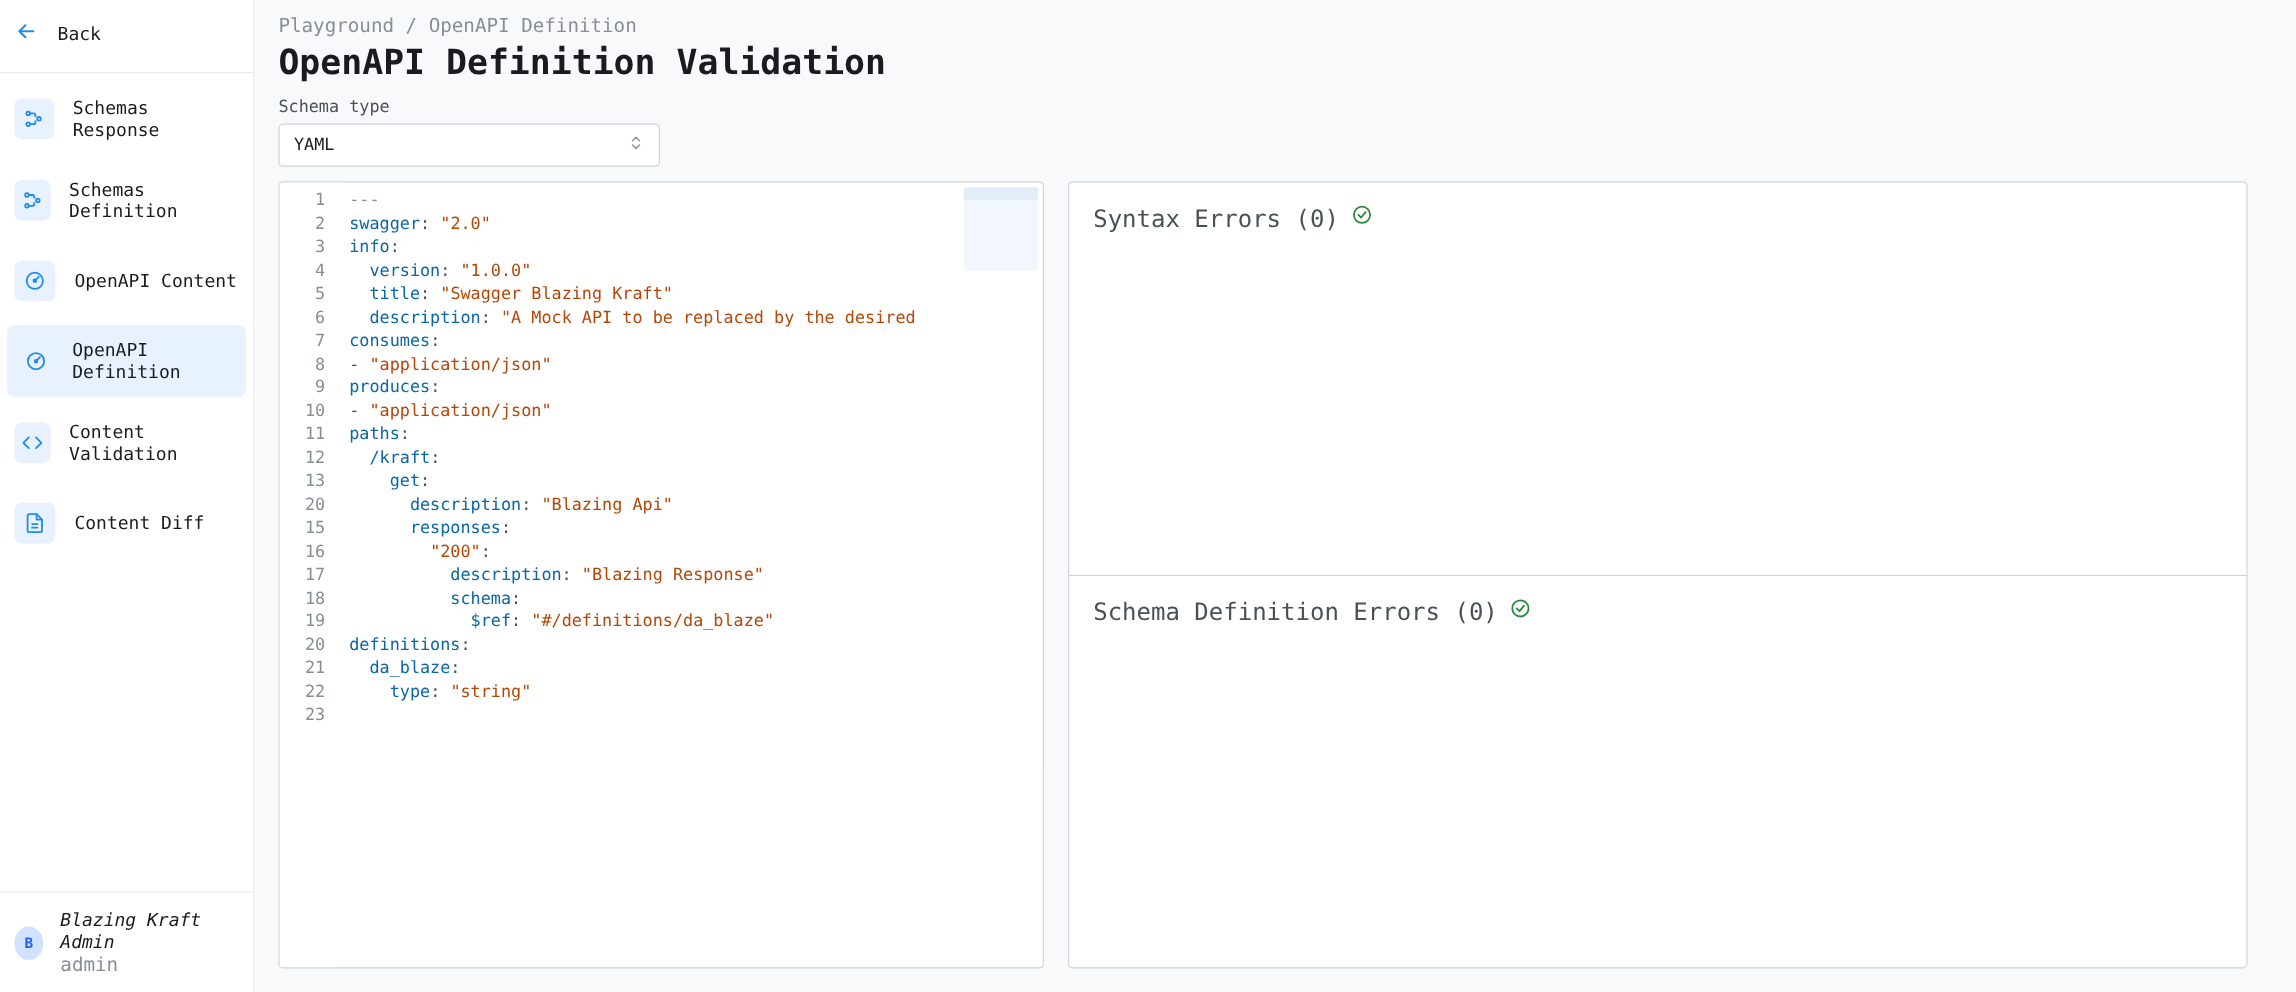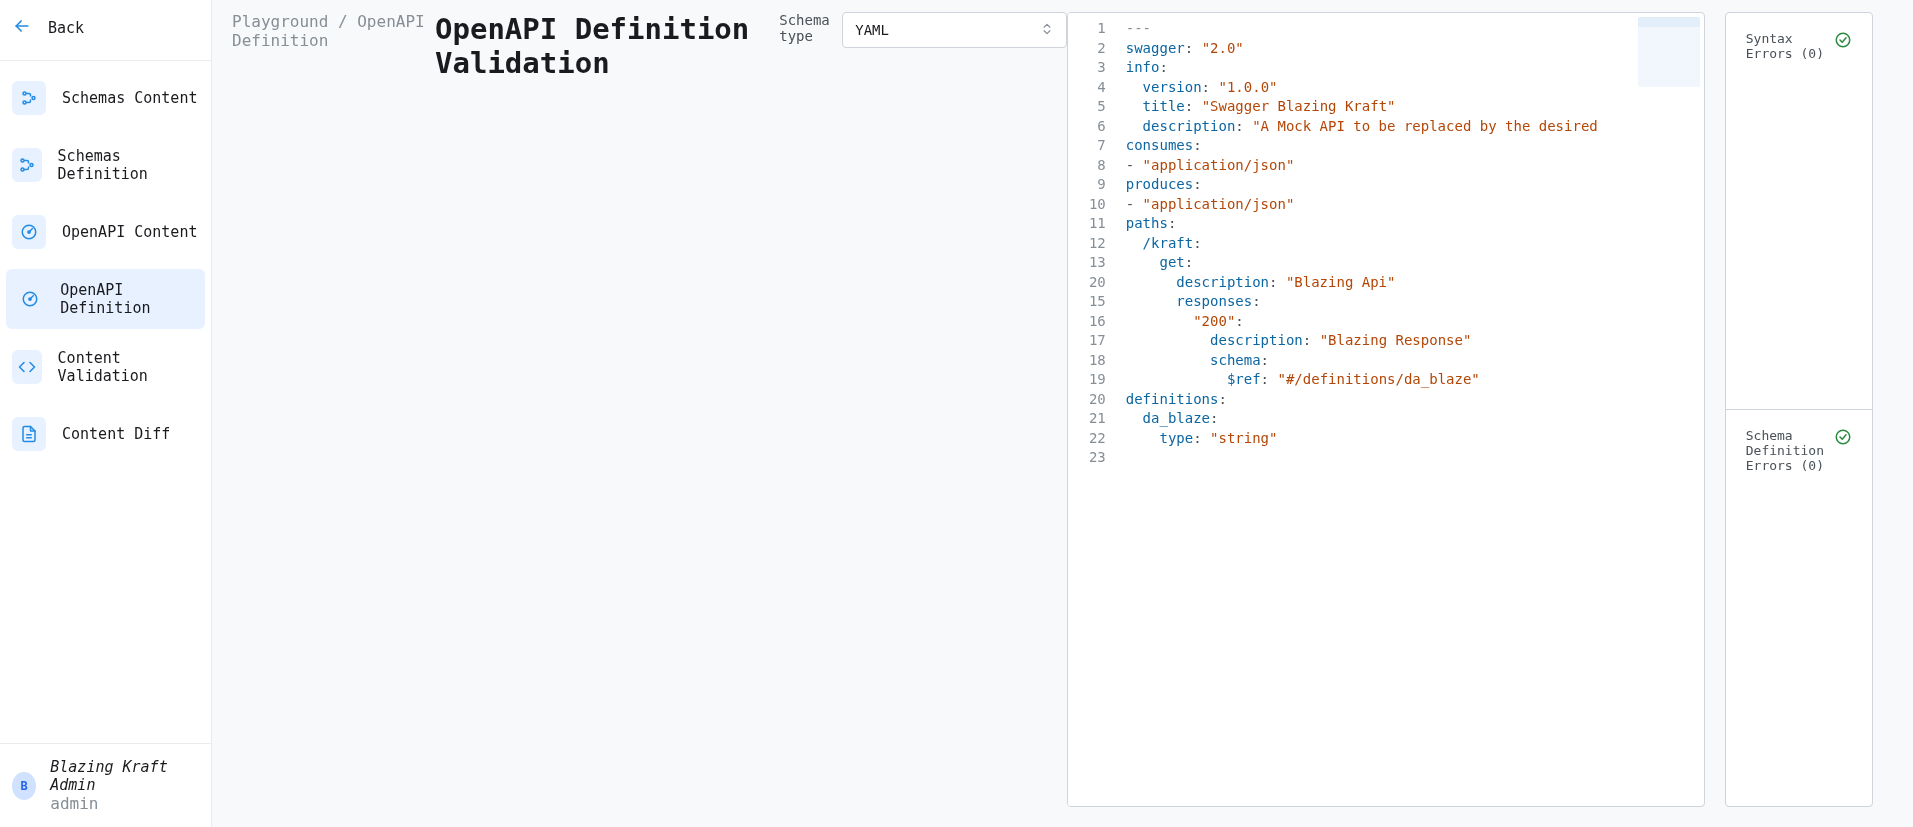--- a/index.html
+++ b/index.html
@@ -53,21 +53,21 @@
 }
 .avatar {
   width: 28px; height: 28px; border-radius: 50%;
   background: #d0e2ff; color:#2563eb;
   display:flex; align-items:center; justify-content:center;
   font-size:12px; font-weight:600;
 }
 .user-name { font-style: italic; font-size:15px; }
 .user-role { font-size:16px; color:#868e96; }
 
-.main { flex:1; padding: 12px 40px 20px 20px; display:flex; flex-direction:row; overflow:hidden;}
+.main { flex:1; padding: 12px 40px 20px 20px; display:flex; flex-direction:column; overflow:hidden;}
 .breadcrumb { color:#868e96; font-size:16px; margin-bottom:4px; }
 .page-title { font-size:29px; font-weight:700; margin-bottom:12px; font-family: ui-monospace, monospace; }
 .schema-label { font-size:14px; color:#495057; margin-bottom:6px; }
 .select {
   width: 318px; height:36px; border:1px solid #ced4da; border-radius:4px;
   background:#fff; display:flex; align-items:center; justify-content:space-between;
   padding:0 12px; font-size:14px; cursor:pointer; margin-bottom:12px;
 }
 .panels { display:flex; gap:20px; flex:1; min-height:0; }
 .editor-panel, .errors-panel {
@@ -91,21 +91,21 @@
 .minimap {
   position:absolute; top:4px; right:4px; width:62px; height:70px;
   background: linear-gradient(#cfe2f7 0 15%, #e8f1fb 15% 100%);
   opacity:.6; border-radius:2px;
 }
 .errors-panel { flex:1; display:flex; flex-direction:column; }
 .error-section {
   flex:1; padding:18px 20px; display:flex; gap:10px; align-items:flex-start;
 }
 .error-section + .error-section { border-top:1px solid #ced4da; }
-.error-title { color:#495057; font-size:13px; }
+.error-title { color:#495057; font-size:20px; }
 .check-icon svg { width:18px; height:18px; }
 .chevrons svg { width:14px; height:14px; }
 .icon-wrap svg { width:18px; height:18px; }
 .back-icon svg { width:20px; height:20px; }
 </style>
 </head>
 <body>
 
 <div class="layout">
   <aside class="sidebar">
@@ -124,21 +124,21 @@
       <div class="sidebar-item">
         <span class="icon-wrap">
           <svg viewBox="0 0 24 24" fill="none" stroke="#228be6" stroke-width="2">
               <circle cx="6" cy="6" r="2"></circle>
               <circle cx="6" cy="18" r="2"></circle>
               <circle cx="18" cy="12" r="2"></circle>
               <path d="M8 6h4a2 2 0 0 1 2 2v2"></path>
               <path d="M8 18h4a2 2 0 0 0 2-2v-2"></path>
             </svg>
         </span>
-        <span>Schemas Content</span>
+        <span>Schemas Response</span>
       </div>
 
       <div class="sidebar-item">
         <span class="icon-wrap">
           <svg viewBox="0 0 24 24" fill="none" stroke="#228be6" stroke-width="2">
               <circle cx="6" cy="6" r="2"></circle>
               <circle cx="6" cy="18" r="2"></circle>
               <circle cx="18" cy="12" r="2"></circle>
               <path d="M8 6h4a2 2 0 0 1 2 2v2"></path>
               <path d="M8 18h4a2 2 0 0 0 2-2v-2"></path>

